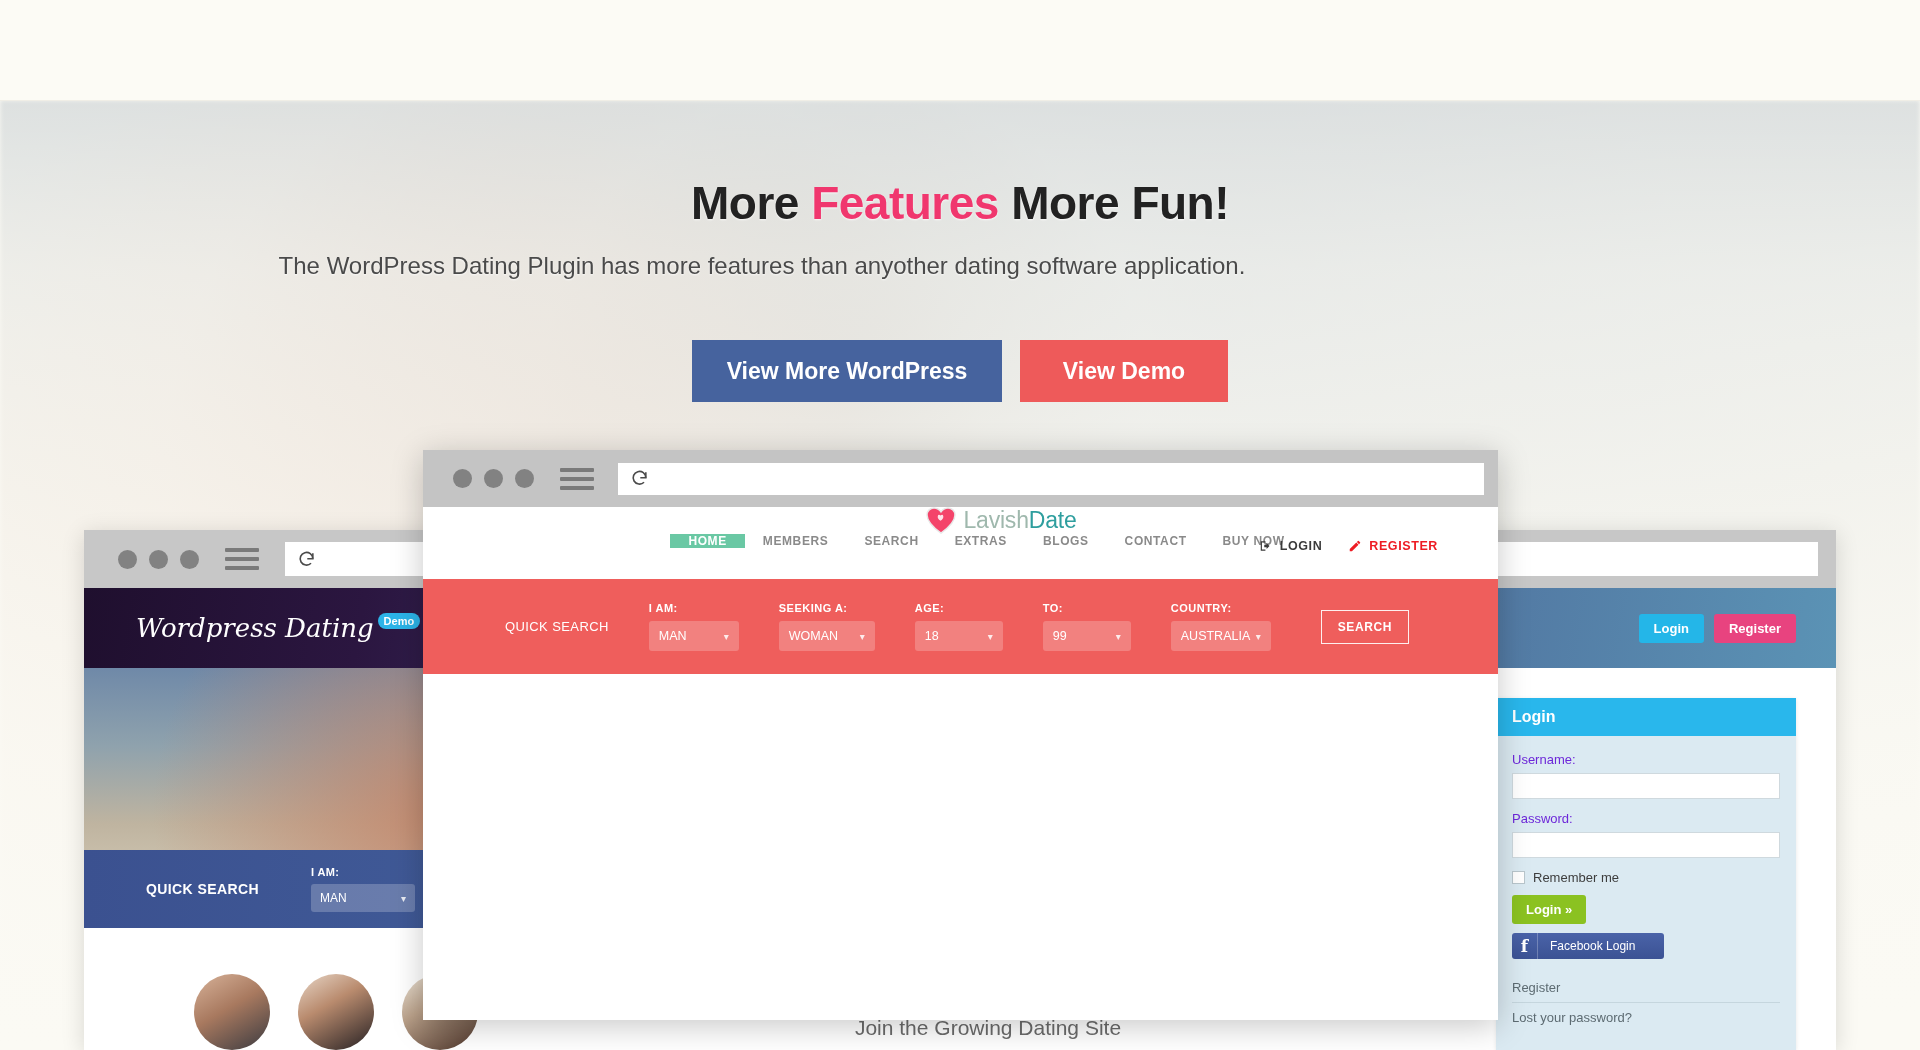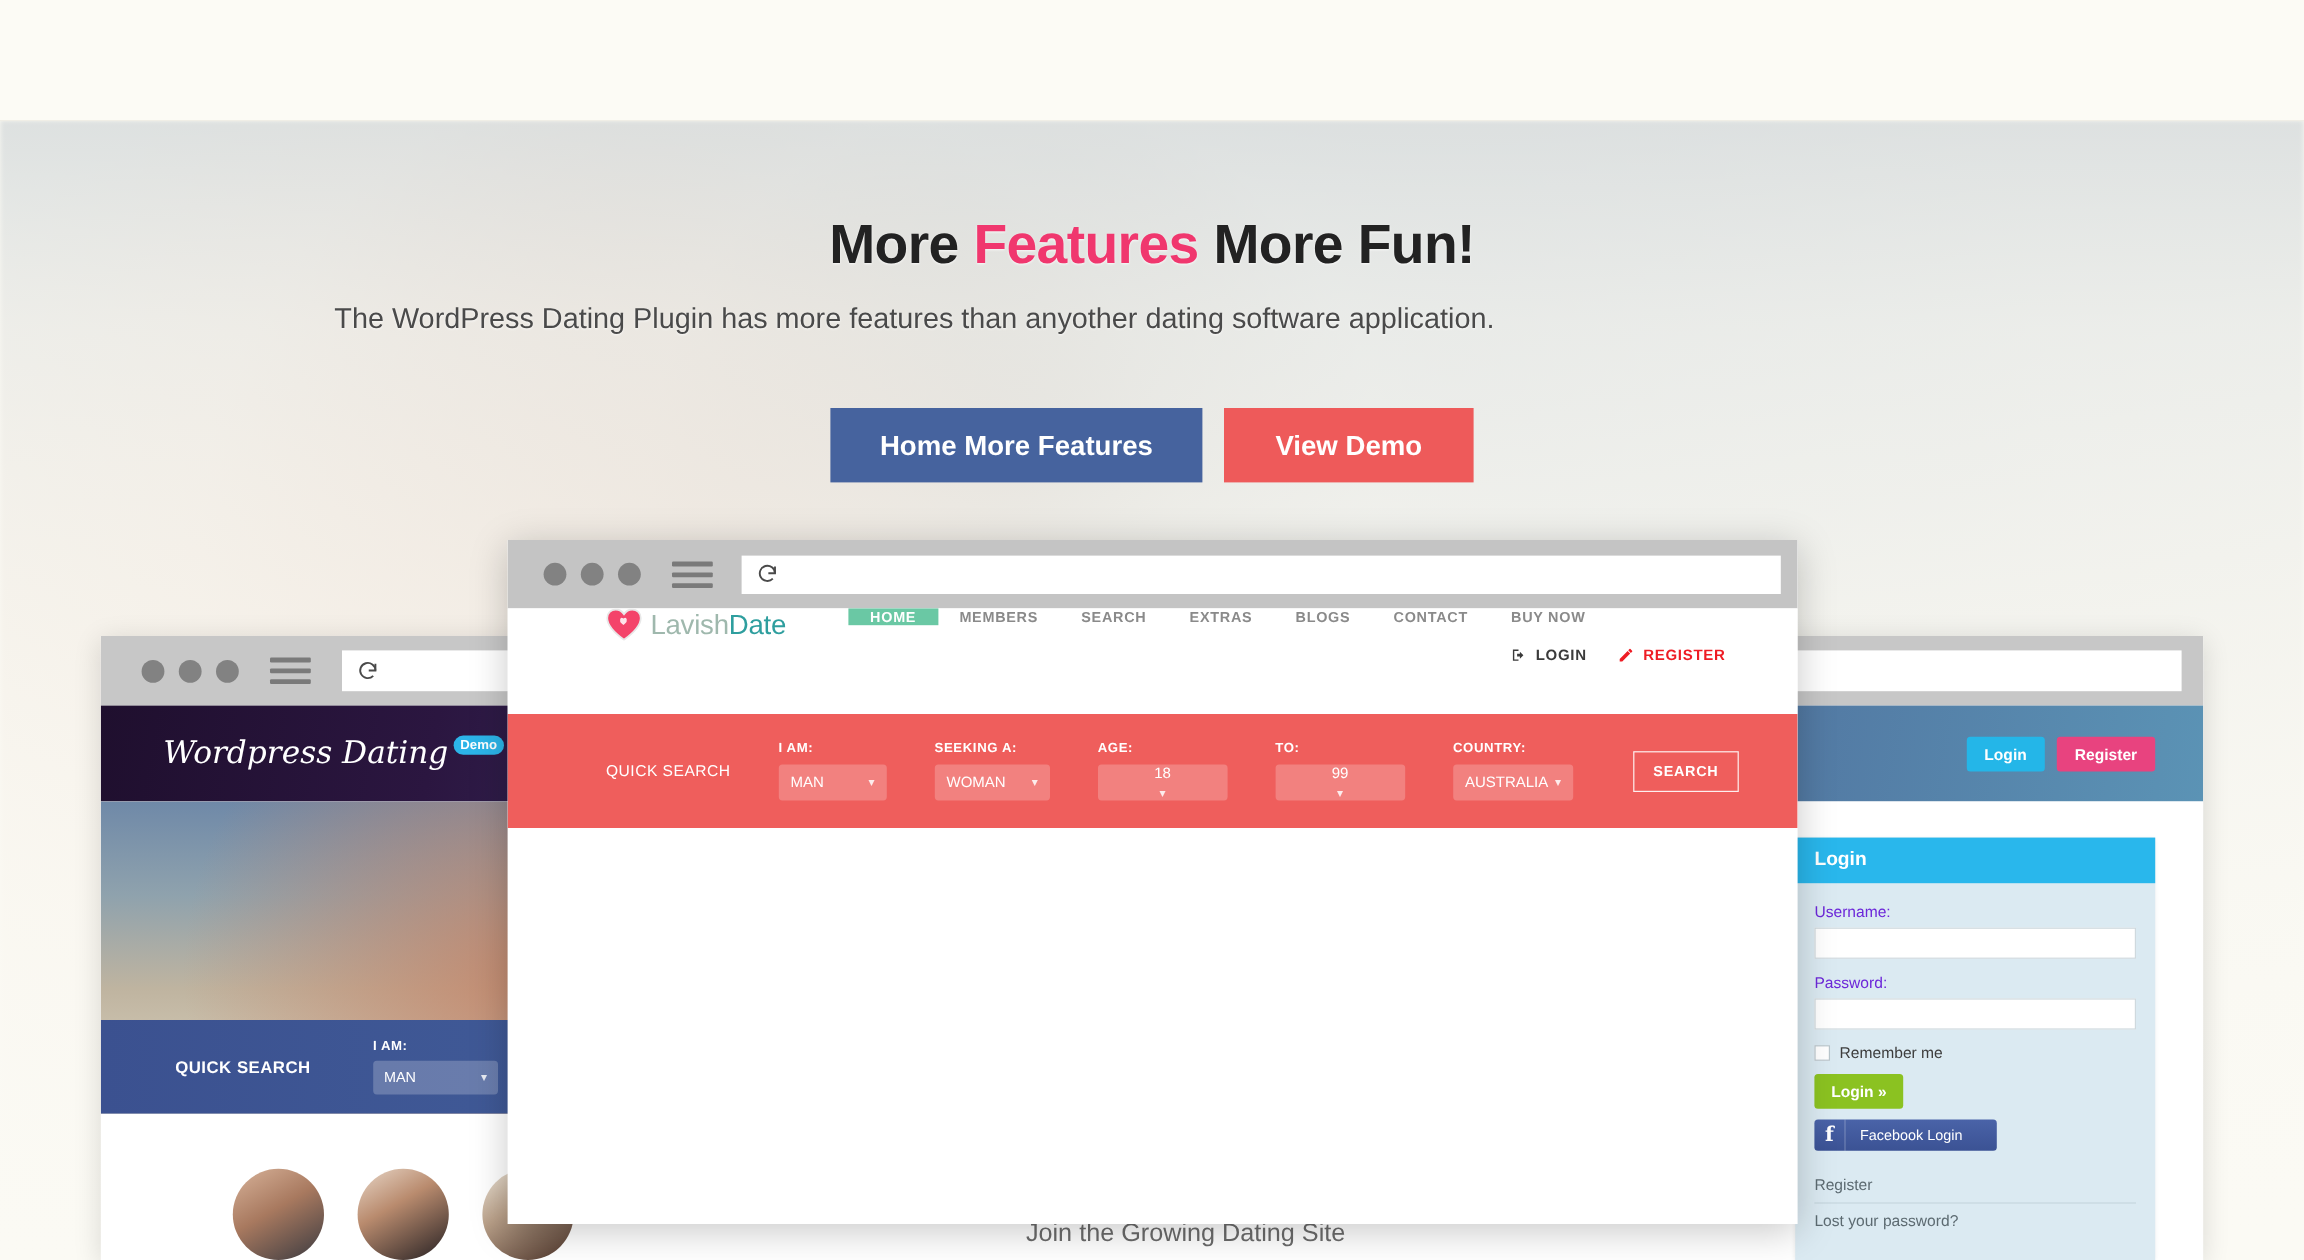--- a/index.html
+++ b/index.html
@@ -167,21 +167,21 @@
   
   .win-front {
     position: absolute; left: 423px; top: 450px; width: 1075px; height: 570px;
     background: #fff; box-shadow: 0 6px 30px rgba(0,0,0,0.22); overflow: hidden;
   }
   .f-chrome {
     height: 57px; background: #c4c4c4; display: flex; align-items: center; padding: 0 14px;
   }
   .f-urlbar { margin-left: 24px; flex: 1; height: 32px; background: #fff; display: flex; align-items: center; padding: 0 12px; }
 
-  .f-nav { height: 88px; background: #fff; display: flex; align-items: flex-start; position: relative; }
+  .f-nav { height: 72px; background: #fff; display: flex; align-items: center; position: relative; flex-direction: column; }
   .f-logo { display: flex; align-items: center; margin-left: 82px; }
   .heart {
     width: 30px; height: 27px; position: relative; margin-right: 7px;
   }
   .f-brand { font-size: 23px; letter-spacing: -0.2px; }
   .f-brand .l1 { color: #9fb8ad; }
   .f-brand .l2 { color: #2e9e9e; }
   .f-menu { display: flex; align-items: stretch; margin-left: 52px; }
   .f-menu .it {
     display: flex; align-items: center; padding: 0 18px; font-size: 12px; color: #8a8a8a;
@@ -226,21 +226,21 @@
   .f-quick {
     height: 95px; background: #ef5e5c; display: flex; align-items: center; color: #fff; position: relative;
   }
   .fq-label { margin-left: 82px; font-size: 13px; letter-spacing: .4px; }
   .fq-field { margin-left: 40px; }
   .fq-field .lb { font-size: 11px; font-weight: bold; letter-spacing: .5px; display: block; margin-bottom: 7px; }
   .fq-sel {
     background: rgba(255,255,255,0.22); height: 30px; border-radius: 3px; display: flex;
     align-items: center; justify-content: space-between; padding: 0 10px; font-size: 12.5px;
   }
-  .w90 { width: 90px; } .w96 { width: 96px; } .w88 { width: 108px; flex-direction: column; } .w100 { width: 100px; }
+  .w90 { width: 90px; } .w96 { width: 96px; } .w88 { width: 88px; } .w100 { width: 100px; }
   .fq-search {
     margin-left: 50px; border: 1px solid rgba(255,255,255,0.9); color: #fff; font-size: 12px;
     font-weight: bold; letter-spacing: .6px; padding: 9px 16px;
   }
   .caret { font-size: 10px; opacity: .85; }
 </style>
 </head>
 <body>
 
 <div id="stage">
@@ -249,21 +249,21 @@
   <div class="hero-veil"></div>
   <div class="top-strip"></div>
   <div class="top-rule"></div>
 
   <div class="headline">
     <span>More </span><span class="accent">Features</span><span> More Fun!</span>
   </div>
   <div class="subhead">The WordPress Dating Plugin has more features than anyother dating software application.</div>
 
   <div class="cta-row">
-    <button class="cta cta-primary">Home More Features</button><button class="cta cta-secondary">View Demo</button>
+    <button class="cta cta-primary">View More WordPress</button><button class="cta cta-secondary">View Demo</button>
   </div>
 
   <div class="win-back">
     <div class="chrome-bar">
       <div class="dots">
         <div class="dot"></div>
         <div class="dot"></div>
         <div class="dot"></div>
       </div>
       <div class="hamb">

